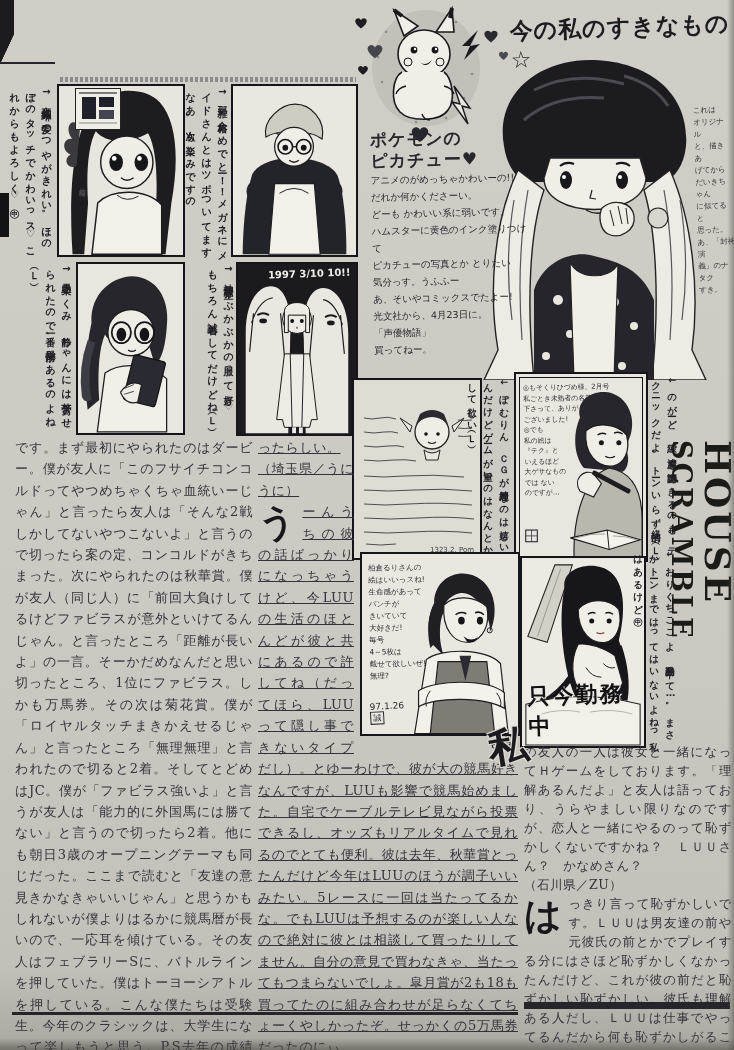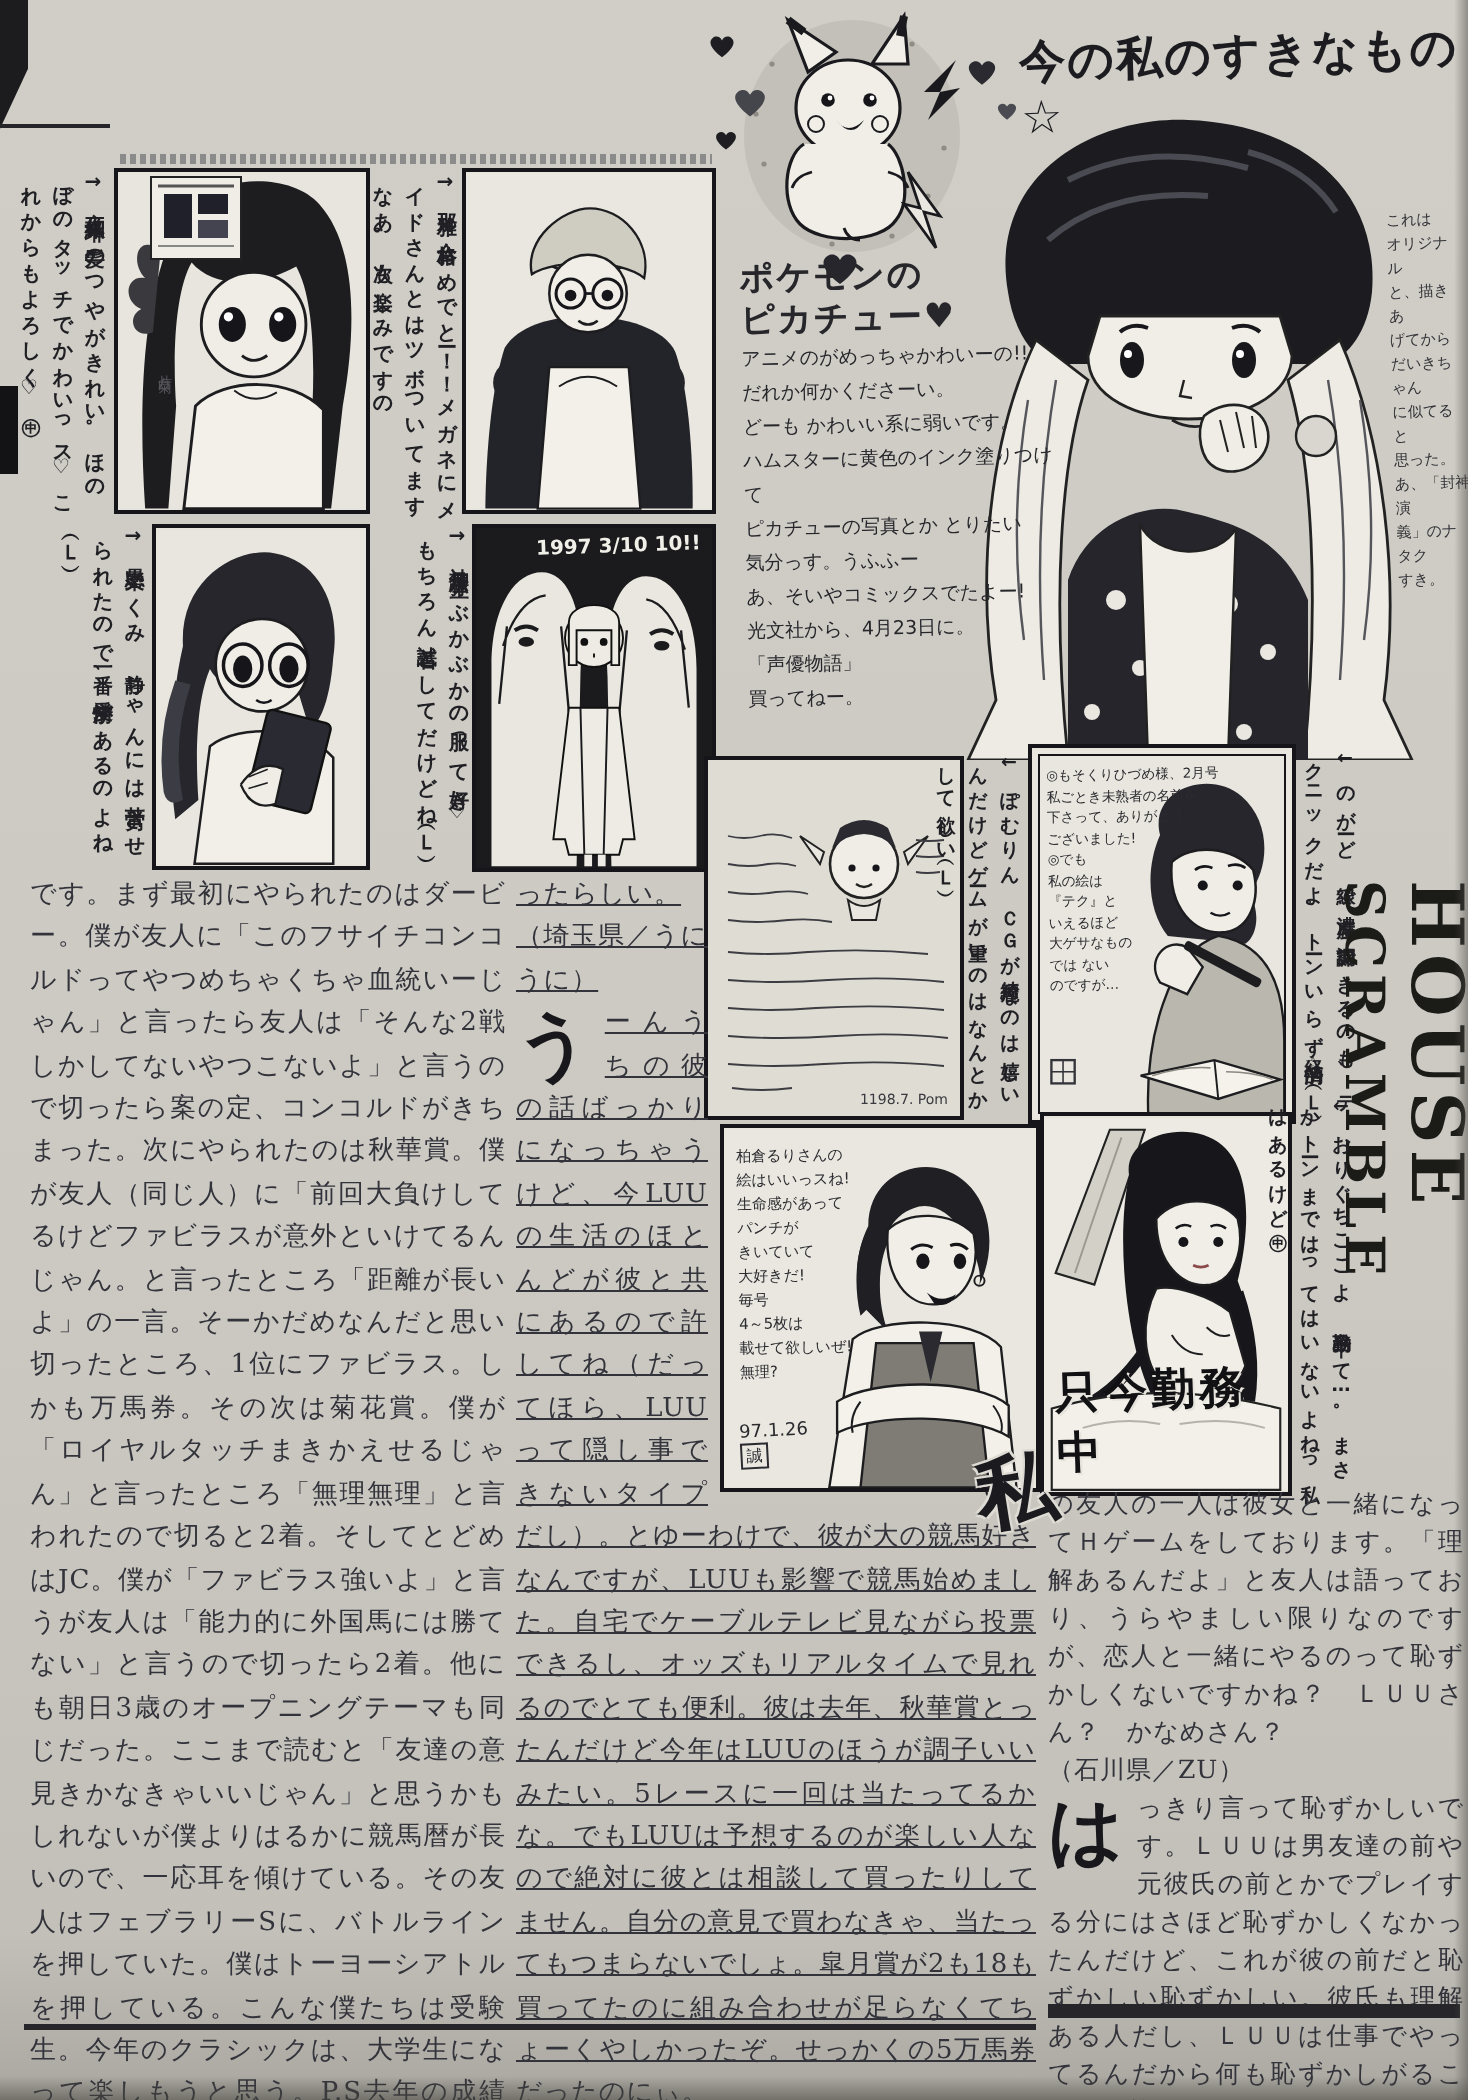--- a/index.html
+++ b/index.html
@@ -288,21 +288,21 @@
         <path d="M10,80 q14,2 30,0 q12,-1 22,1"></path>
         <path d="M10,96 q20,2 40,0 q30,-2 60,1"></path>
         <path d="M10,110 q24,2 50,0 q30,-2 58,1"></path>
         <path d="M10,124 q20,2 44,0 q34,-2 64,1"></path>
         <path d="M10,138 q26,2 54,0 q30,-2 56,1"></path>
         <path d="M10,152 q22,2 48,0 q32,-2 60,1"></path>
         <path d="M104,40 q6,1 14,0 M104,48 q6,1 14,0 M104,56 q5,1 12,0"></path>
       </g>
       <path d="M12,164 q14,2 30,0" stroke="#3c3c42" stroke-width=".9" fill="none"></path>
     </svg>
-    <div class="abs" style="right:6px;bottom:4px;font-size:7px;color:#3a3a40;">1198.7. Pom</div>
+    <div class="abs" style="right:6px;bottom:4px;font-size:7px;color:#3a3a40;">1323.2. Pom</div>
   </div>
 
   <div class="vcap" style="left:484px;top:376px;height:184px;width:28px;font-size:9.5px;">←ぽむりん　ＣＧが綺麗なのは嬉しいんだけどゲームが重いのはなんとかして欲しい（Ｌ）</div>
 
   <div class="panel" style="left:514px;top:372px;width:134px;height:190px;outline:1px solid #15151a;outline-offset:-6px;">
     <svg viewBox="0 0 134 190">
       <rect width="134" height="190" fill="#e8e6de"></rect>
       <path d="M66,44 C60,20 92,10 108,24 C124,38 122,62 112,74 C118,84 116,96 110,100 L70,96 C60,84 58,62 66,44 Z" fill="#26262c"></path>
       <path d="M72,58 C70,82 84,96 100,94 C112,92 118,78 114,62 C104,50 82,48 72,58 Z" fill="#efede6" stroke="#1d1d20" stroke-width="1.3"></path>
       <circle cx="88" cy="70" r="2.6" fill="#15151a"></circle>
@@ -358,21 +358,21 @@
       <path d="M58,88 C50,104 50,126 62,138 C76,150 98,144 104,128 L96,100 C86,92 68,86 58,88 Z" fill="#f0eee6" stroke="#1d1d20" stroke-width="1.2"></path>
       <path d="M66,112 q6,10 16,10 M84,108 q6,6 12,4" stroke="#1d1d20" stroke-width="1" fill="none"></path>
       <path d="M4,150 Q60,134 122,150 L122,192 L4,192 Z" fill="#f2f0e8" stroke="#222" stroke-width="1.1"></path>
       <path d="M20,160 q20,-6 40,-2 M70,158 q24,-4 44,2" stroke="#b4b2a9" stroke-width="1" fill="none"></path>
     </svg>
     <div class="worker-title" style="left:6px;bottom:6px;">只今勤務中</div>
   </div>
 
   <div class="vcap" style="left:650px;top:548px;height:196px;width:28px;font-size:9.5px;">←おりぐちここよ　勤務中って…。まさかトーンまではってはいないよねっ私はあるけど㊥</div>
 
-  <div class="panel" style="left:360px;top:552px;width:160px;height:184px;margin-top:10px;">
+  <div class="panel" style="left:360px;top:552px;width:160px;height:184px;">
     <svg viewBox="0 0 160 184">
       <rect width="160" height="184" fill="#e9e7df"></rect>
       <path d="M74,50 C74,22 104,12 122,26 C138,38 140,64 130,82 C136,74 120,36 100,40 C84,44 78,60 80,86 L70,96 C66,78 68,62 74,50 Z" fill="#1f1f24"></path>
       <path d="M80,44 C70,52 64,74 72,92 L84,104 C78,88 78,64 88,52 Z" fill="#1f1f24"></path>
       <path d="M84,52 C82,76 94,92 110,90 C124,88 132,72 128,54 C116,42 94,42 84,52 Z" fill="#f0eee6" stroke="#1d1d20" stroke-width="1.2"></path>
       <path d="M96,62 q5,-4 11,-1 M116,60 q5,-2 9,2" stroke="#15151a" stroke-width="1.6" fill="none"></path>
       <ellipse cx="102" cy="68" rx="3.4" ry="4" fill="#15151a"></ellipse>
         <ellipse cx="121" cy="68" rx="3.2" ry="4" fill="#15151a"></ellipse>
       <path d="M104,84 q7,6 15,1 q-3,7 -11,5 Z" fill="#15151a"></path>
       <circle cx="131" cy="78" r="2.6" fill="none" stroke="#1d1d20" stroke-width="1"></circle>

